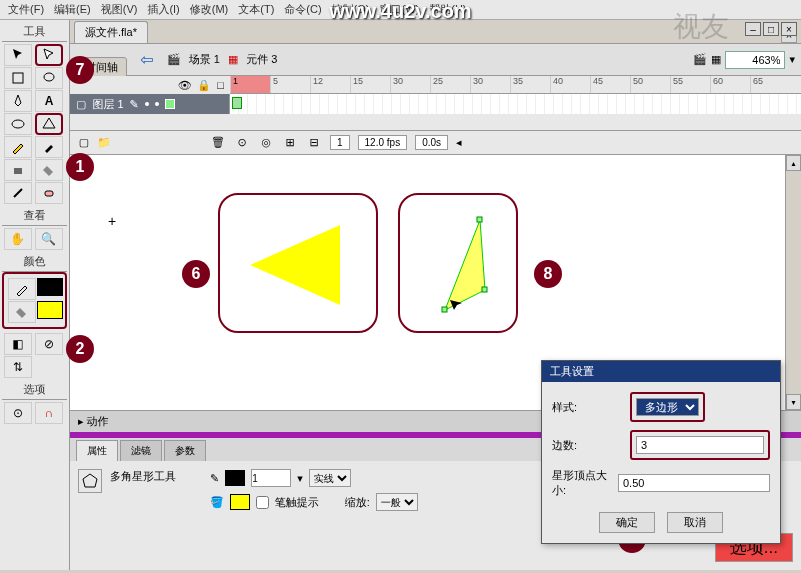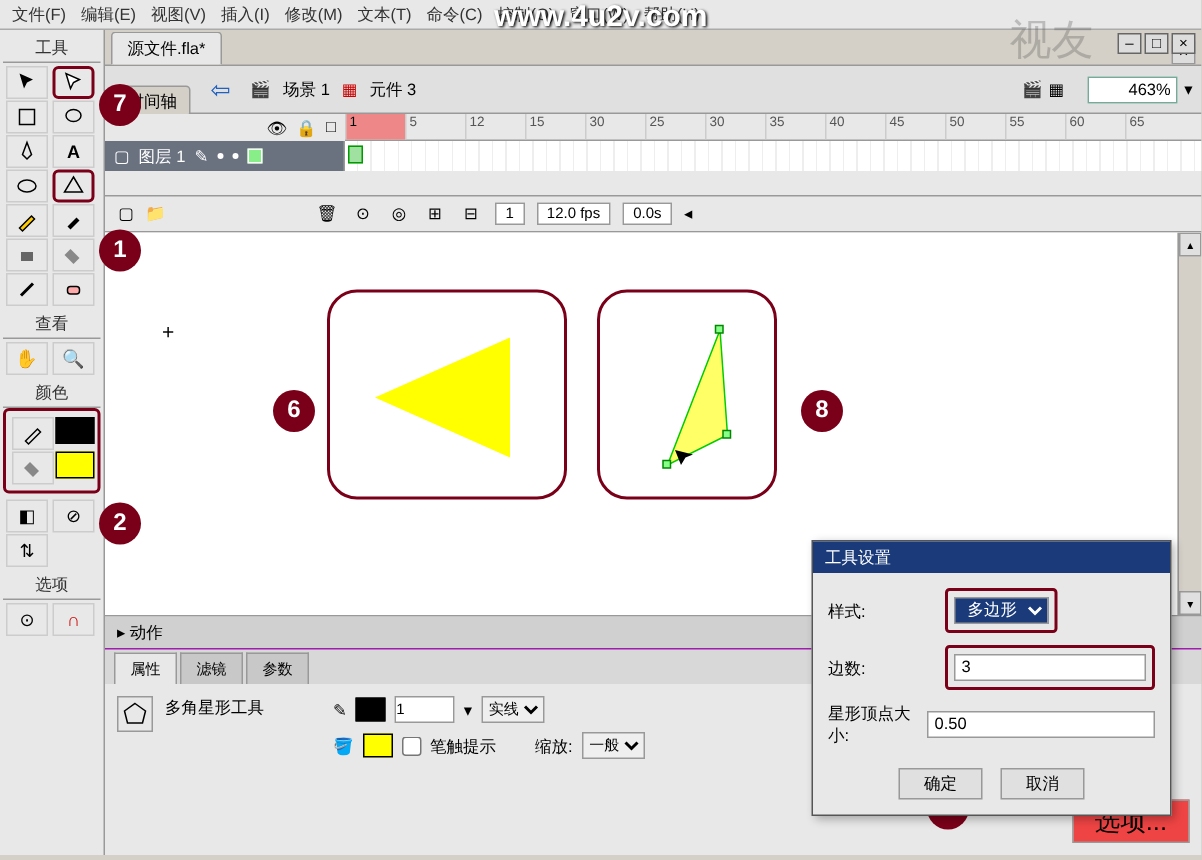--- a/index.html
+++ b/index.html
@@ -17,46 +17,46 @@
 .toolbtn svg { width: 16px; height: 16px; }
 .swatch { width: 26px; height: 18px; border: 1px solid #000; display: inline-block; }
 .content { flex: 1; display: flex; flex-direction: column; }
 .tabbar { height: 24px; background: #d4d0c8; display: flex; align-items: flex-end; padding: 0 4px; gap: 4px; border-bottom: 1px solid #999; }
 .tab { background: #e8e8e8; padding: 3px 10px; border: 1px solid #999; border-bottom: none; border-radius: 3px 3px 0 0; font-size: 11px; }
 .closebtn { margin-left: auto; width: 16px; height: 16px; background: #ddd; border: 1px solid #999; display: flex; align-items: center; justify-content: center; font-size: 11px; cursor: pointer; }
 .scenebar { height: 32px; background: #e0e0e0; display: flex; align-items: center; padding: 0 6px; gap: 8px; border-bottom: 1px solid #999; }
 .scenebar .timeline-btn { padding: 2px 8px; background: #d4d0c8; border: 1px solid #999; border-radius: 3px; margin-top: 16px; }
 .scenebar .backbtn { width: 24px; height: 20px; display: flex; align-items: center; justify-content: center; color: #2060c0; font-size: 16px; }
 .zoom { margin-left: auto; display: flex; align-items: center; gap: 4px; }
-.zoom input { width: 60px; height: 18px; font-size: 11px; text-align: right; padding: 0 4px; border: 1px solid #7a9; margin-left: 12px; }
+.zoom input { width: 60px; height: 18px; font-size: 11px; text-align: right; padding: 0 4px; border: 1px solid #7a9; }
 .timeline { background: #e8e8e8; border-bottom: 1px solid #999; }
 .ruler { height: 18px; display: flex; margin-left: 160px; border-bottom: 1px solid #999; }
 .ruler .tick { width: 40px; font-size: 9px; color: #555; text-align: left; border-left: 1px solid #ccc; padding-left: 2px; }
 .ruler .tick.playhead { background: #e88; color: #000; }
 .layerrow { height: 20px; display: flex; align-items: center; }
 .layerlabel { width: 160px; background: #6a7280; color: #fff; display: flex; align-items: center; padding: 0 6px; gap: 6px; height: 100%; border-right: 1px solid #999; }
 .layerlabel .dot { width: 4px; height: 4px; background: #fff; border-radius: 50%; }
 .layerlabel .sq { width: 10px; height: 10px; border: 1px solid #fff; }
 .frames { flex: 1; height: 100%; background: repeating-linear-gradient(to right, #fff 0 8px, #eee 8px 9px); position: relative; }
 .frames .kf { position: absolute; left: 2px; top: 3px; width: 10px; height: 12px; background: #a0e0a0; border: 1px solid #090; }
 .tlcontrols { height: 24px; display: flex; align-items: center; padding: 0 6px; gap: 8px; border-top: 1px solid #999; }
 .tlcontrols .spacer { width: 150px; display: flex; gap: 4px; }
 .tlcontrols .ico { width: 16px; height: 16px; display: flex; align-items: center; justify-content: center; }
 .tlcontrols .val { border: 1px solid #999; background: #fff; padding: 1px 6px; font-size: 10px; }
 .stage { flex: 1; background: #fff; position: relative; overflow: hidden; }
 .canvas-area { position: absolute; inset: 8px 20px 8px 8px; background: #fff; }
 .shape-box { position: absolute; border: 2px solid #7a0019; border-radius: 20px; }
 .cross { position: absolute; top: 50px; left: 30px; font-size: 14px; color: #000; }
 .badge { position: absolute; width: 28px; height: 28px; background: #7a0019; color: #fff; border-radius: 50%; display: flex; align-items: center; justify-content: center; font-size: 16px; font-weight: bold; z-index: 50; }
 .panels { height: 160px; background: #d8d8d8; border-top: 1px solid #999; display: flex; flex-direction: column; }
-.panel-header { padding: 3px 8px; background: #d0d0d0; border-bottom: 1px solid #a21caf; font-size: 11px; }
+.panel-header { padding: 3px 8px; background: #d0d0d0; border-bottom: 6px solid #a21caf; font-size: 11px; }
 .panel-tabs { display: flex; gap: 2px; padding: 2px 6px 0; }
 .panel-tabs .ptab { padding: 3px 10px; background: #c8c8c8; border: 1px solid #999; border-bottom: none; font-size: 10px; cursor: pointer; }
 .panel-tabs .ptab.active { background: #e8e8e8; }
-.panel-body { flex: 1; background: #e8e8e8; padding: 8px; display: flex; gap: 46px; }
+.panel-body { flex: 1; background: #e8e8e8; padding: 8px; display: flex; gap: 34px; }
 .prop-left { display: flex; align-items: flex-start; gap: 8px; }
 .prop-left .hexicon { width: 24px; height: 24px; border: 1px solid #999; display: flex; align-items: center; justify-content: center; }
 .prop-center { display: flex; flex-direction: column; gap: 6px; }
 .prop-row { display: flex; align-items: center; gap: 6px; font-size: 11px; }
 .prop-row input[type=text] { width: 40px; height: 18px; border: 1px solid #999; font-size: 10px; }
 .prop-row select { height: 18px; font-size: 10px; border: 1px solid #999; }
 .small-swatch { width: 20px; height: 16px; border: 1px solid #000; }
 .options-btn { padding: 2px 14px; background: #ef4444; border: 1px solid #999; font-size: 17px; cursor: pointer; }
 .dialog { position: absolute; top: 360px; right: 20px; width: 240px; background: #e8e8e8; border: 1px solid #555; box-shadow: 2px 2px 6px rgba(0,0,0,0.3); z-index: 100; }
 .dialog-title { background: #1a3a7a; color: #fff; padding: 3px 8px; font-size: 11px; }

